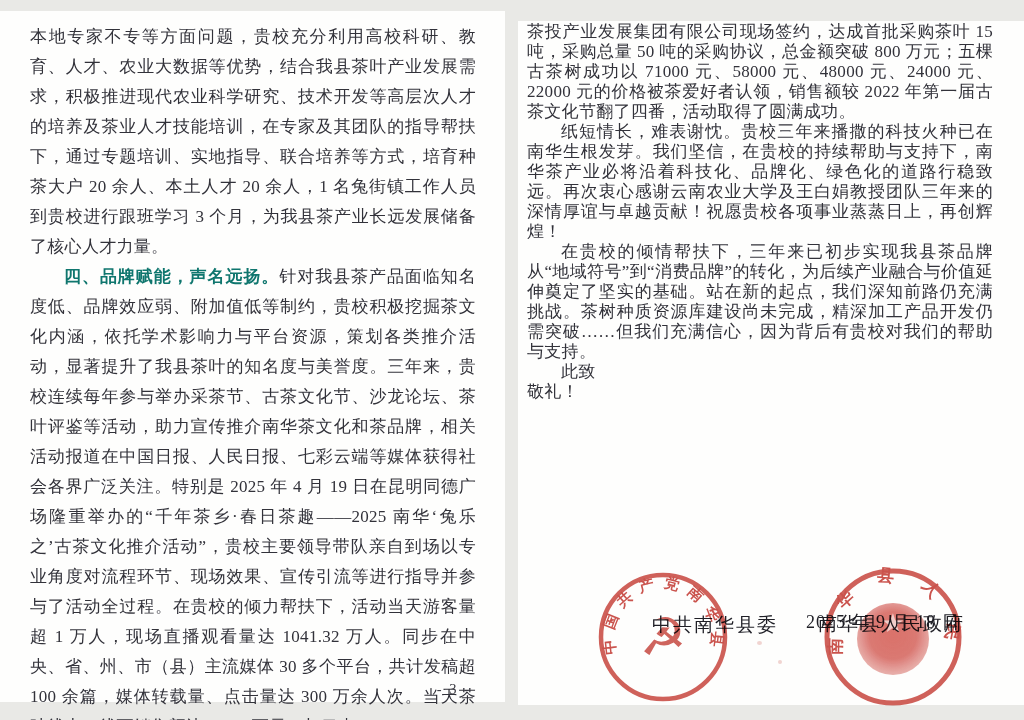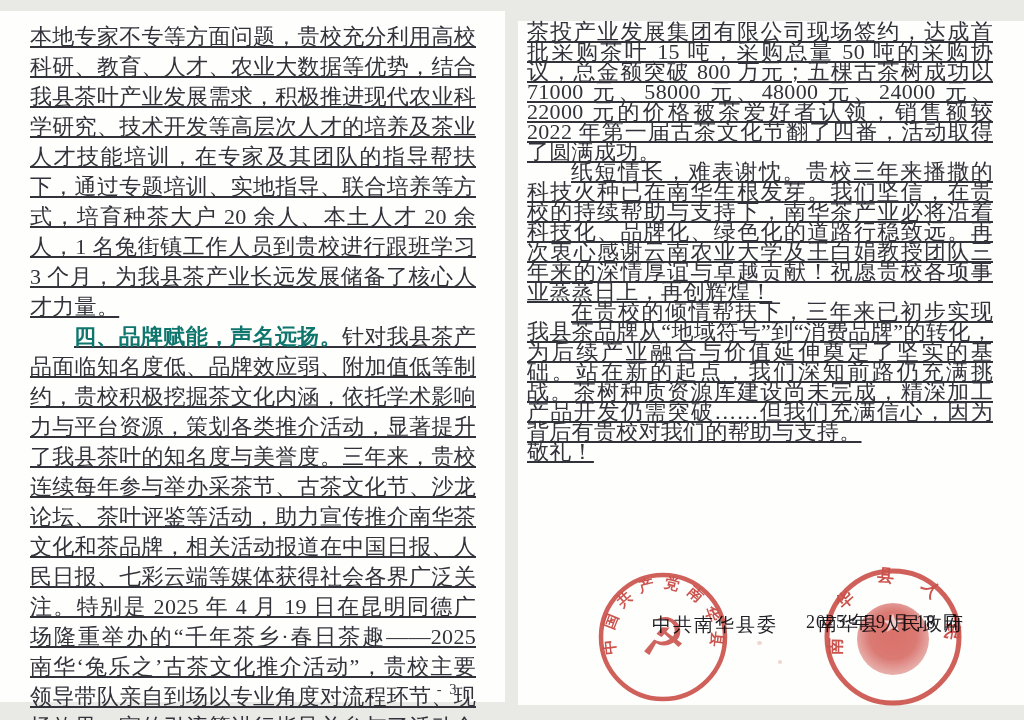--- a/index.html
+++ b/index.html
@@ -15,24 +15,23 @@
     background:#fefefd;
   }
   #sheet-left  { left:0;   top:11px; width:505px; height:691px; }
   #sheet-right { left:518px; top:21px; width:506px; height:684px; }
 
   .col { position:absolute; }
   #col-left  { left:30px;  top:22px; width:446px; }
   #col-right { left:527px; top:22px; width:466px; }
 
   .col p {
-    font-size:22px;
+    font-size:17px;
     text-align:justify;
     letter-spacing:0.3px;
-    text-decoration:underline;
   }
   #col-left  p { line-height:30px; }
   #col-right p { line-height:20px; }
   .indent { text-indent:2em; }
   .lead { font-weight:bold; color:#0f766e; }
 
   .page-number {
     position:absolute;
     left:30px; top:681px; width:441px;
     text-align:right;
@@ -75,20 +74,21 @@
 <div class="col" id="col-left">
   <p>本地专家不专等方面问题，贵校充分利用高校科研、教育、人才、农业大数据等优势，结合我县茶叶产业发展需求，积极推进现代农业科学研究、技术开发等高层次人才的培养及茶业人才技能培训，在专家及其团队的指导帮扶下，通过专题培训、实地指导、联合培养等方式，培育种茶大户 20 余人、本土人才 20 余人，1 名兔街镇工作人员到贵校进行跟班学习 3 个月，为我县茶产业长远发展储备了核心人才力量。</p>
   <p class="indent"><span class="lead">四、品牌赋能，声名远扬。</span><span>针对我县茶产品面临知名度低、品牌效应弱、附加值低等制约，贵校积极挖掘茶文化内涵，依托学术影响力与平台资源，策划各类推介活动，显著提升了我县茶叶的知名度与美誉度。三年来，贵校连续每年参与举办采茶节、古茶文化节、沙龙论坛、茶叶评鉴等活动，助力宣传推介南华茶文化和茶品牌，相关活动报道在中国日报、人民日报、七彩云端等媒体获得社会各界广泛关注。特别是 2025 年 4 月 19 日在昆明同德广场隆重举办的“千年茶乡·春日茶趣——2025 南华‘兔乐之’古茶文化推介活动”，贵校主要领导带队亲自到场以专业角度对流程环节、现场效果、宣传引流等进行指导并参与了活动全过程。在贵校的倾力帮扶下，活动当天游客量超 1 万人，现场直播观看量达 1041.32 万人。同步在中央、省、州、市（县）主流媒体 30 多个平台，共计发稿超 100 余篇，媒体转载量、点击量达 300 万余人次。当天茶叶线上、线下销售额达 108.6 万元；与云南</span></p>
 </div>
 <div class="page-number">- 3 -</div>
 
 <div class="col" id="col-right">
   <p>茶投产业发展集团有限公司现场签约，达成首批采购茶叶 15 吨，采购总量 50 吨的采购协议，总金额突破 800 万元；五棵古茶树成功以 71000 元、58000 元、48000 元、24000 元、22000 元的价格被茶爱好者认领，销售额较 2022 年第一届古茶文化节翻了四番，活动取得了圆满成功。</p>
   <p class="indent">纸短情长，难表谢忱。贵校三年来播撒的科技火种已在南华生根发芽。我们坚信，在贵校的持续帮助与支持下，南华茶产业必将沿着科技化、品牌化、绿色化的道路行稳致远。再次衷心感谢云南农业大学及王白娟教授团队三年来的深情厚谊与卓越贡献！祝愿贵校各项事业蒸蒸日上，再创辉煌！</p>
   <p class="indent">在贵校的倾情帮扶下，三年来已初步实现我县茶品牌从“地域符号”到“消费品牌”的转化，为后续产业融合与价值延伸奠定了坚实的基础。站在新的起点，我们深知前路仍充满挑战。茶树种质资源库建设尚未完成，精深加工产品开发仍需突破……但我们充满信心，因为背后有贵校对我们的帮助与支持。</p>
+  <p class="indent">此致</p>
   <p>敬礼！</p>
 </div>
 
 <div class="sig-text" id="sig-party">中共南华县委</div>
 <div class="sig-text" id="sig-gov">南华县人民政府</div>
 <div class="sig-text" id="sig-date">2025 年 9 月 18 日</div>
 
 <svg class="seal" id="seal-party" width="132" height="132" viewBox="0 0 132 132">
   <defs>
     <path id="arc-party" d="M 19.9,82.8 A 49,49 0 1 1 112.1,82.8" fill="none"></path>

